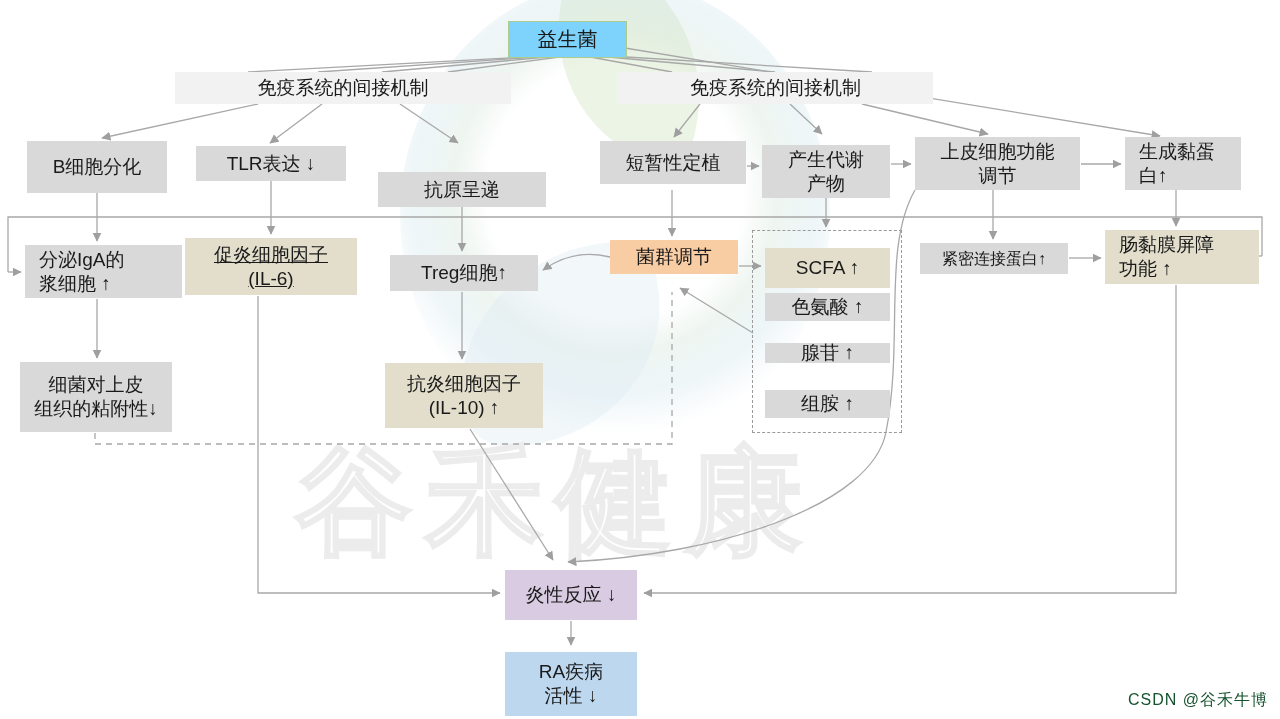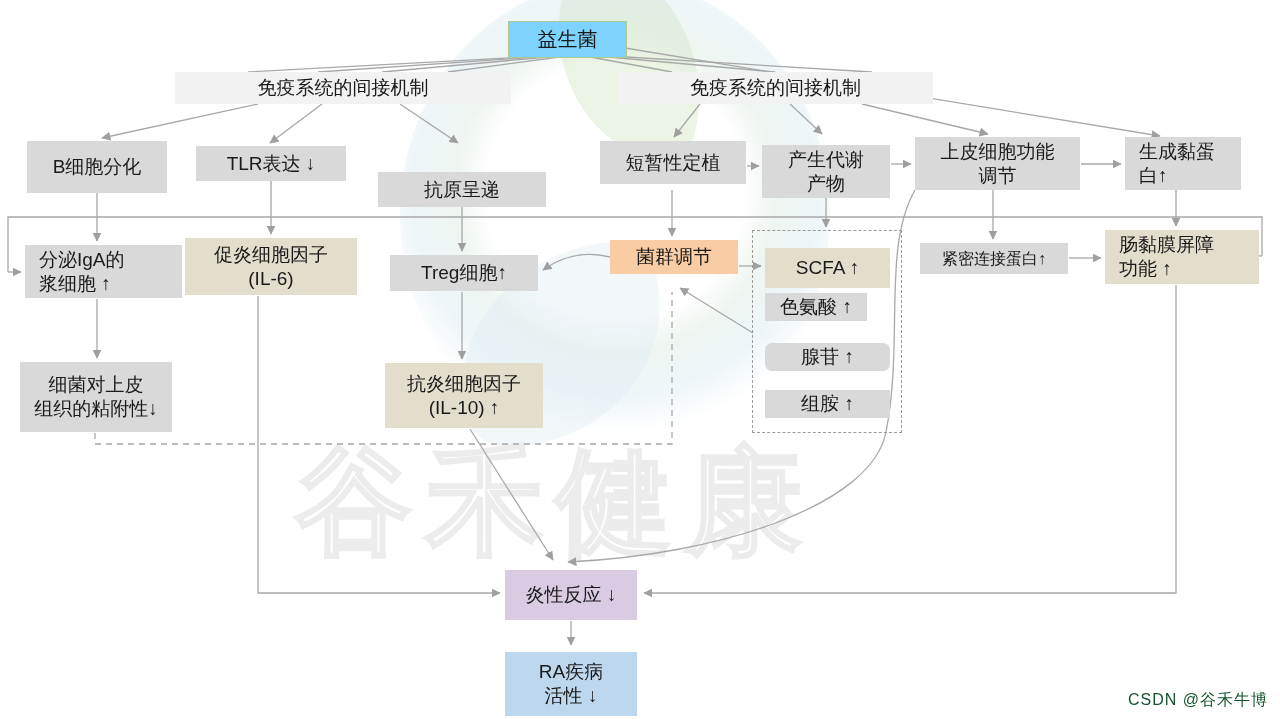--- a/index.html
+++ b/index.html
@@ -147,31 +147,31 @@
   <div class="node gray" style="left:600px;top:141px;width:146px;height:43px;text-align:center;">短暂性定植</div>
   <div class="node gray" style="left:762px;top:137px;width:128px;height:53px;margin-top:8px;">产生代谢
 产物</div>
   <div class="node gray" style="left:915px;top:137px;width:165px;height:53px;">上皮细胞功能
 调节</div>
   <div class="node gray leftalign" style="left:1125px;top:137px;width:102px;height:53px;">生成黏蛋
 白↑</div>
 
   <div class="node gray leftalign" style="left:25px;top:245px;width:143px;height:53px;">分泌IgA的
 浆细胞 ↑</div>
-  <div class="node tan" style="left:185px;top:238px;width:172px;height:57px;">促炎细胞因子
+  <div class="node tan" style="left:185px;top:238px;width:172px;height:57px;text-decoration:underline;">促炎细胞因子
 (IL-6)</div>
   <div class="node gray" style="left:390px;top:255px;width:148px;height:36px;">Treg细胞↑</div>
   <div class="node orange" style="left:610px;top:240px;width:128px;height:34px;">菌群调节</div>
   <div class="node tan" style="left:765px;top:248px;width:125px;height:40px;">SCFA ↑</div>
   <div class="node tan leftalign" style="left:1105px;top:230px;width:140px;height:54px;">肠黏膜屏障
 功能 ↑</div>
   <div class="node gray small" style="left:920px;top:243px;width:148px;height:31px;">紧密连接蛋白↑</div>
 
-  <div class="node gray" style="left:765px;top:293px;width:102px;height:28px;">色氨酸 ↑</div>
-  <div class="node gray" style="left:765px;top:343px;width:125px;height:28px;border-radius:7px;">腺苷  ↑</div>
+  <div class="node gray" style="left:765px;top:293px;width:125px;height:28px;">色氨酸 ↑</div>
+  <div class="node gray" style="left:765px;top:343px;width:125px;height:20px;">腺苷  ↑</div>
   <div class="node gray" style="left:765px;top:390px;width:125px;height:28px;">组胺  ↑</div>
 
   <div class="node gray" style="left:20px;top:362px;width:152px;height:70px;">细菌对上皮
 组织的粘附性↓</div>
   <div class="node tan" style="left:385px;top:363px;width:158px;height:65px;">抗炎细胞因子
 (IL-10)  ↑</div>
 
   <div class="node purple" style="left:505px;top:570px;width:132px;height:50px;">炎性反应 ↓</div>
   <div class="node blue" style="left:505px;top:652px;width:132px;height:64px;">RA疾病
 活性 ↓</div>

